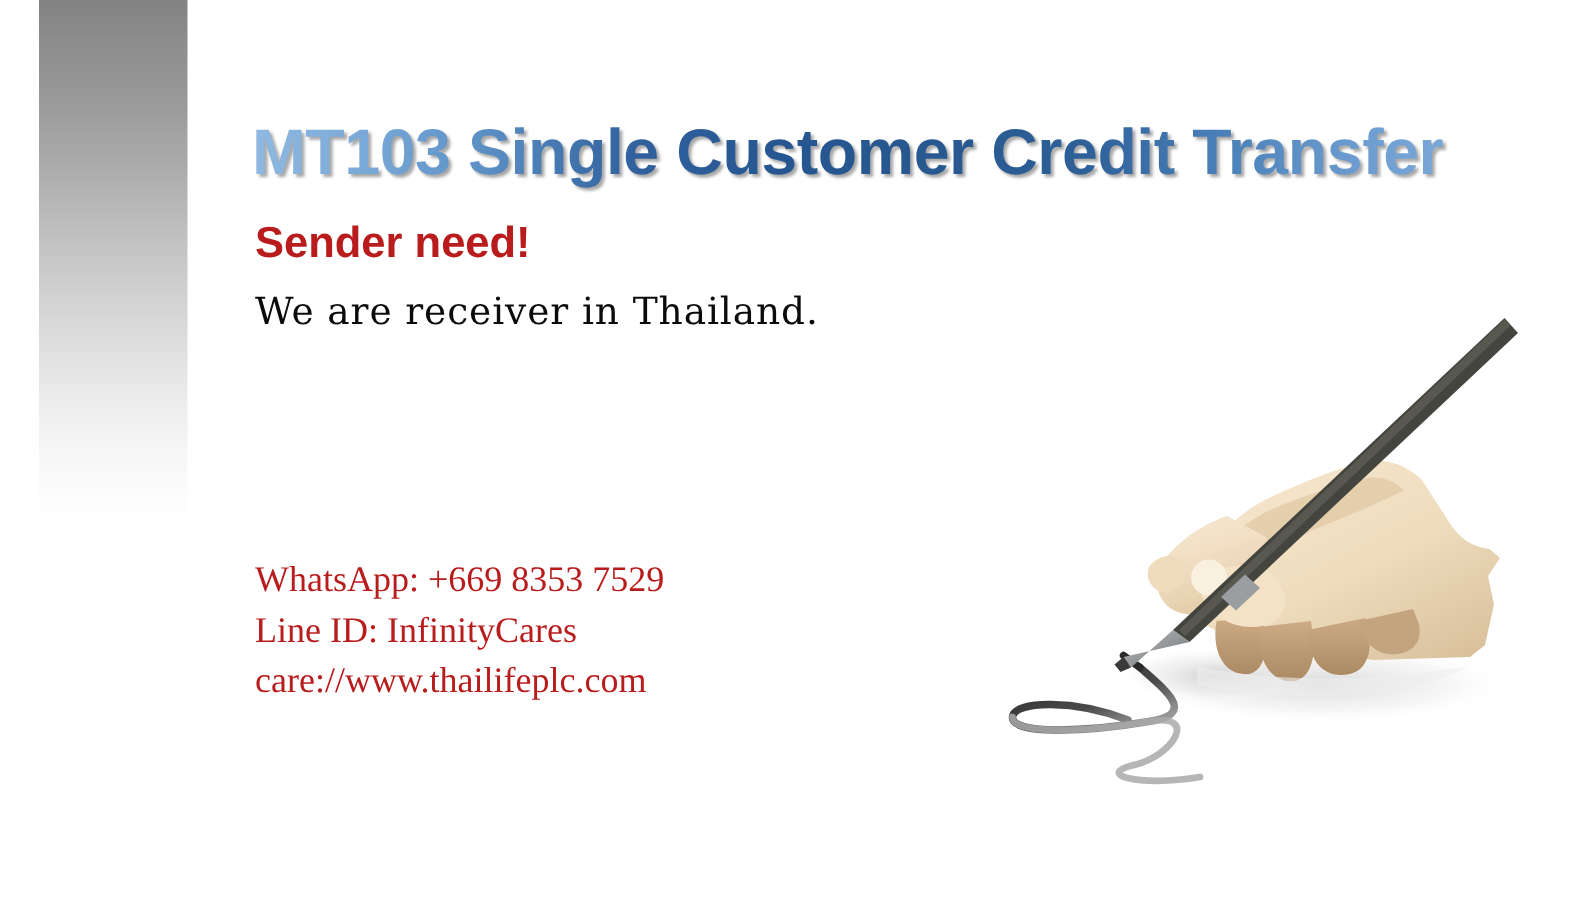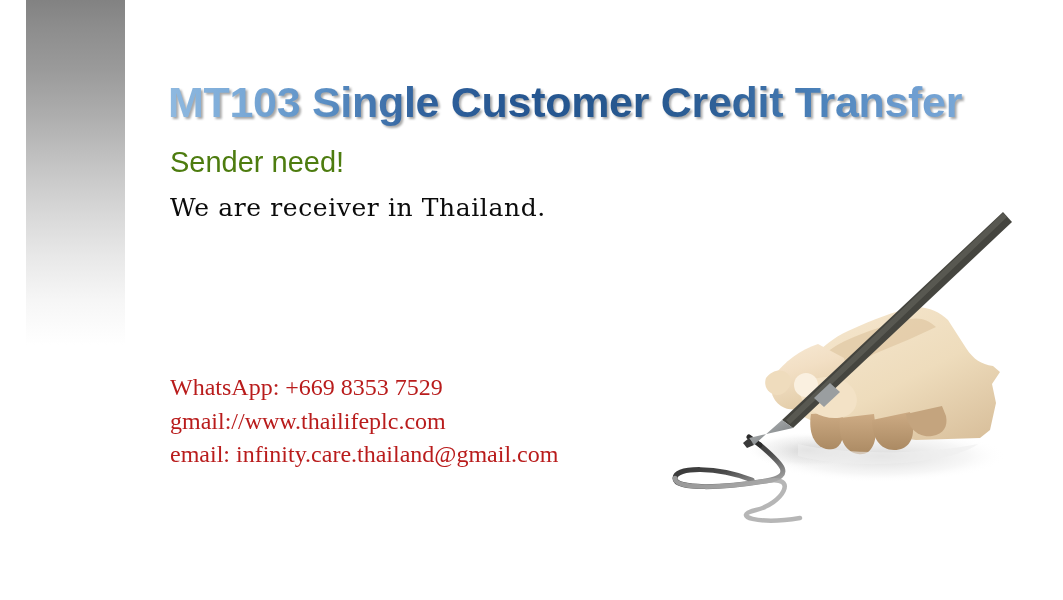--- a/index.html
+++ b/index.html
@@ -76,24 +76,24 @@
     -webkit-text-fill-color: transparent;
     filter: drop-shadow(2px 2px 1px rgba(60,60,60,0.45));
   }
 
   
   #headline {
     position: absolute;
     left: 170px;
     top: 145px;
     font-family: "Liberation Sans", sans-serif;
-    font-weight: normal;
+    font-weight: bold;
     font-size: 29px;
     line-height: 34px;
-    color: #4d7c0f;
+    color: #b91c1c;
     white-space: nowrap;
   }
   #subline {
     position: absolute;
     left: 170px;
     top: 192px;
     font-family: "DejaVu Serif", "Liberation Serif", serif;
     font-size: 25px;
     line-height: 32px;
     color: #0b0b0b;
@@ -135,22 +135,22 @@
   <div id="title-wrap">
     <div id="slide-title">MT103 Single Customer Credit Transfer</div>
   </div>
 
   <div id="headline">Sender need!</div>
 
   <div id="subline">We are receiver in Thailand.</div>
 
   <div id="contact-block">
     <div class="contact-line">WhatsApp: +669 8353 7529</div>
-    <div class="contact-line">gmail://www.thailifeplc.com</div>
-    <div class="contact-line">email: infinity.care.thailand@gmail.com</div>
+    <div class="contact-line">Line ID: InfinityCares</div>
+    <div class="contact-line">care://www.thailifeplc.com</div>
   </div>
 
   <div id="hand-art">
     <svg viewBox="0 0 400 340" xmlns="http://www.w3.org/2000/svg">
       <defs>
         <linearGradient id="skinTop" x1="0" y1="0" x2="0.35" y2="1">
           <stop offset="0%" stop-color="#f7e9d4"></stop>
           <stop offset="45%" stop-color="#f2dfc4"></stop>
           <stop offset="100%" stop-color="#e3cda9"></stop>
         </linearGradient>

